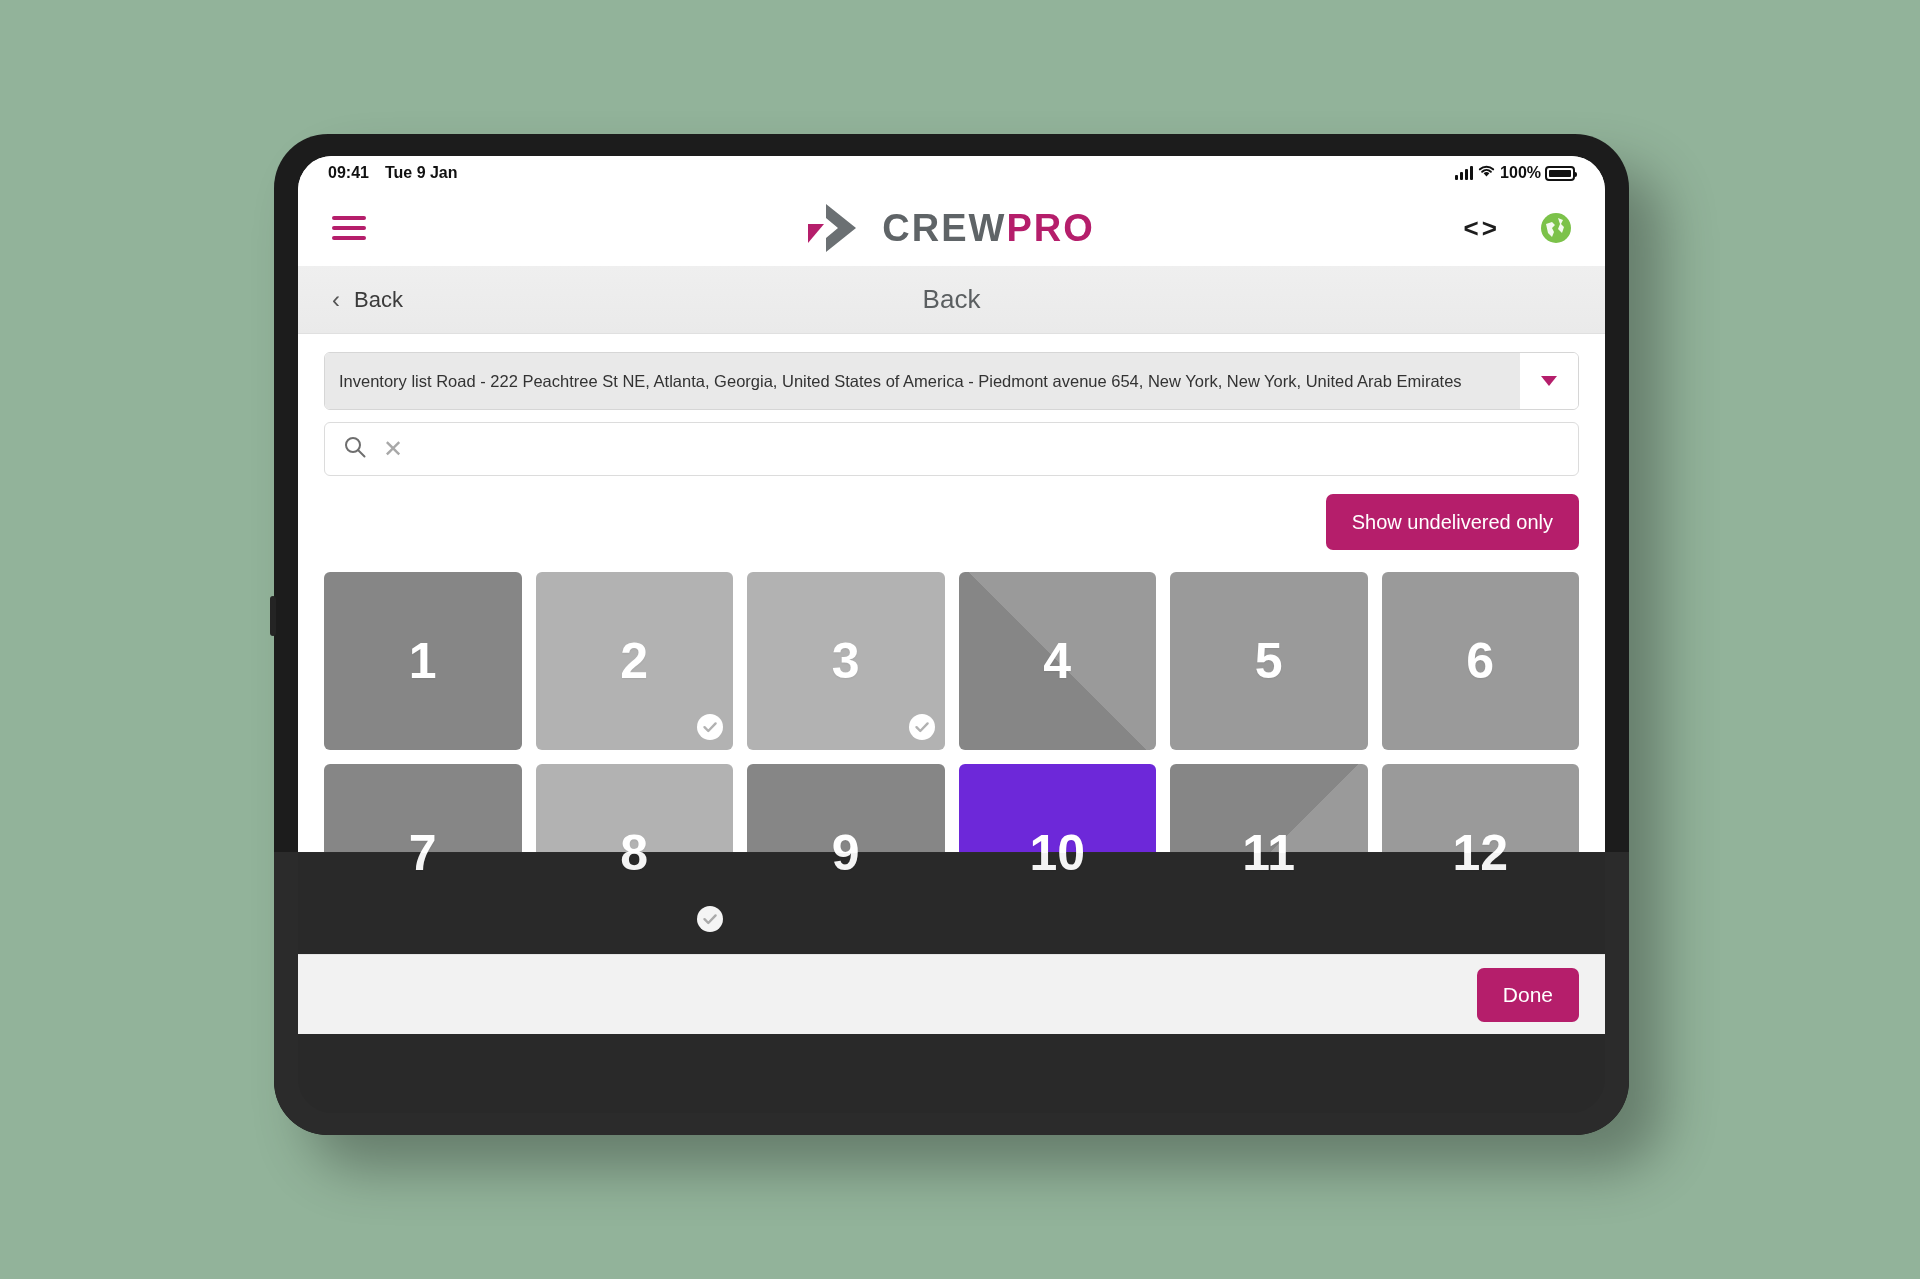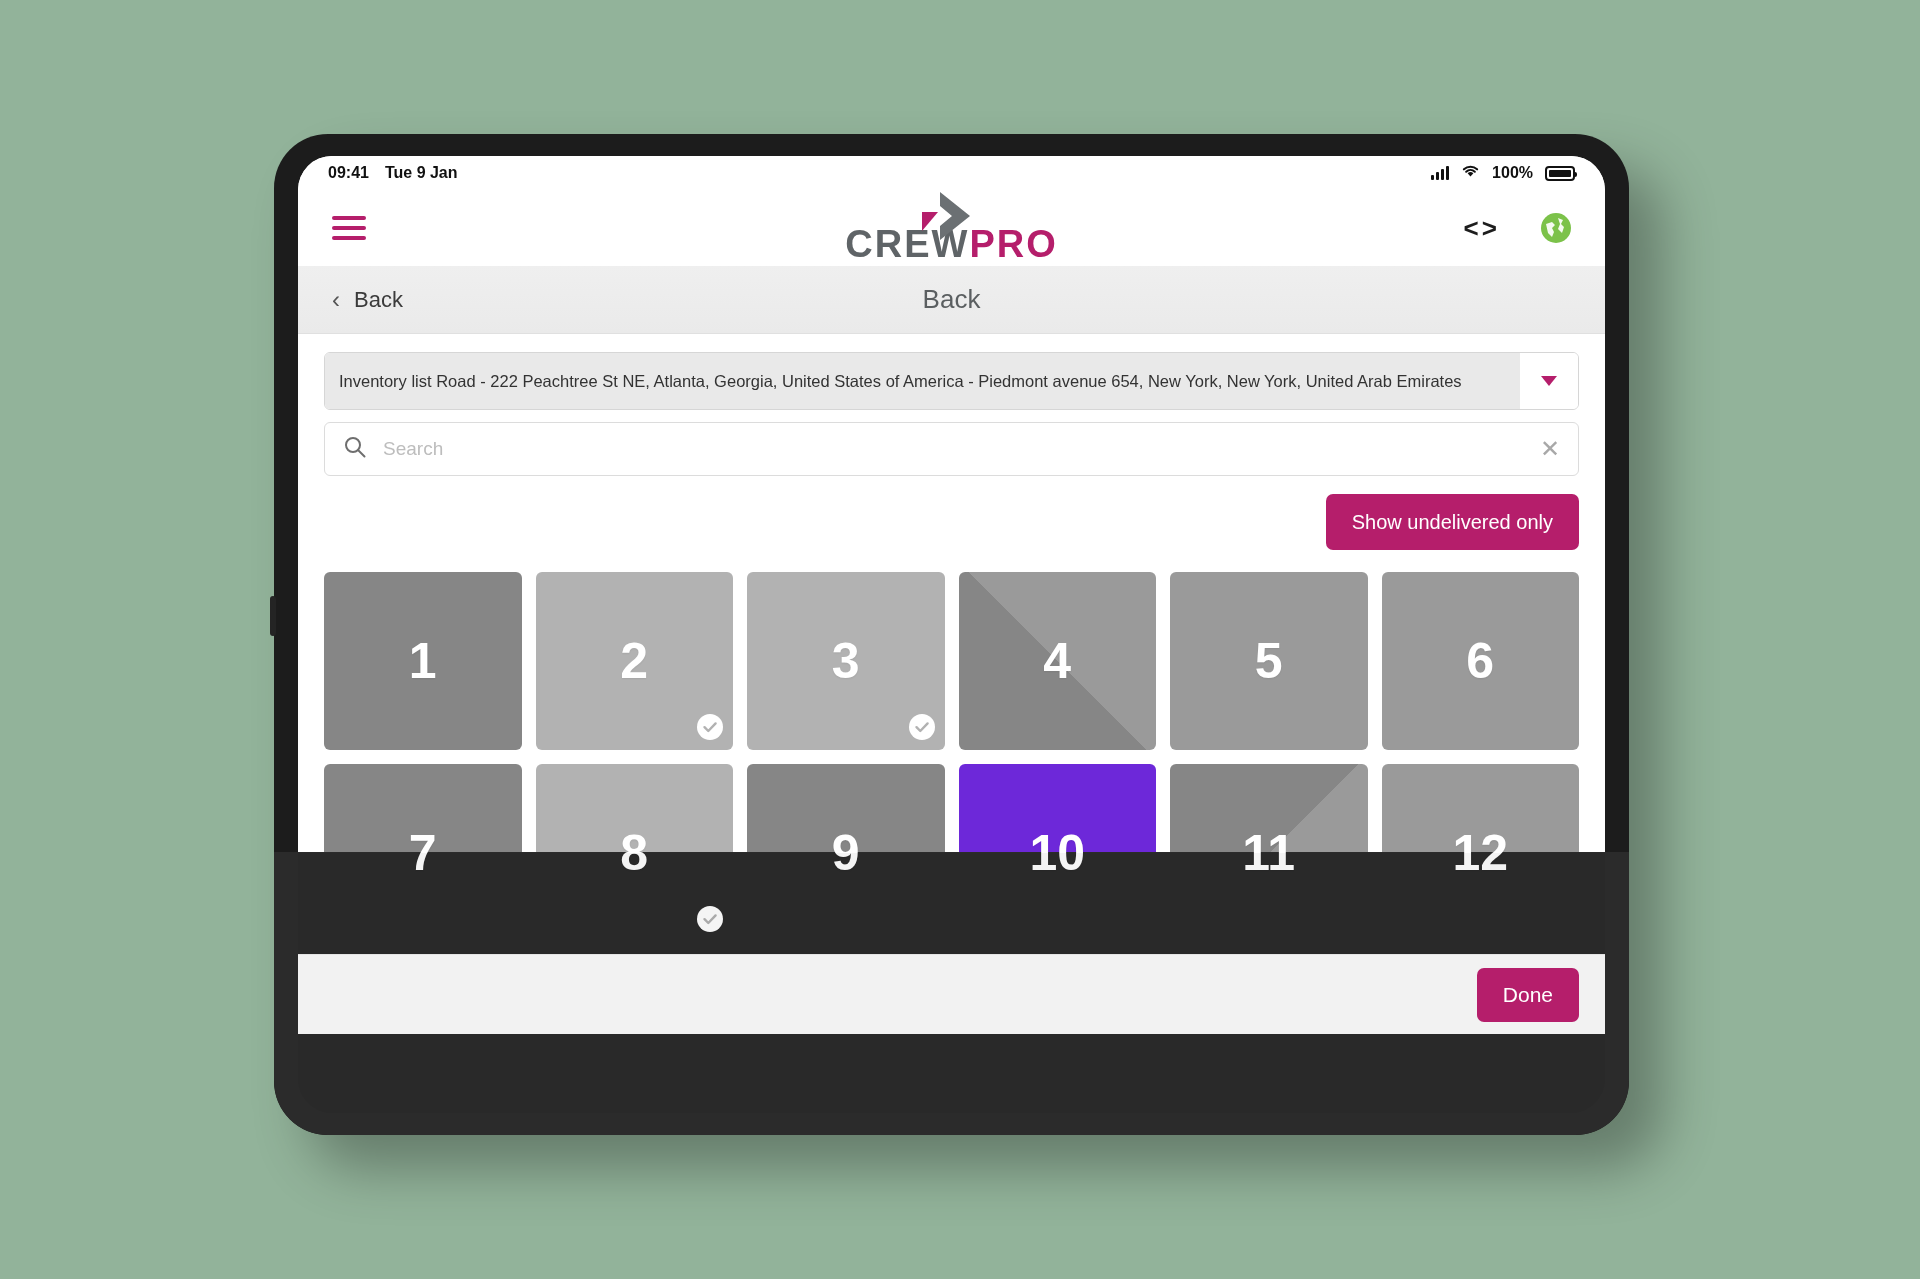--- a/index.html
+++ b/index.html
@@ -76,21 +76,21 @@
     padding: 0 30px 0 30px;
     display: flex;
     align-items: center;
     justify-content: space-between;
     font-size: 16px;
     font-weight: bold;
     color: #111;
     background: #fff;
   }
   #status-left { display: flex; align-items: center; gap: 16px; }
-  #status-right { display: flex; align-items: center; gap: 12px; }
+  #status-right { display: flex; align-items: center; gap: 4px; }
 
   .signal-bars { display: flex; align-items: flex-end; gap: 2px; height: 14px; }
   .signal-bars i { width: 3px; background: #111; border-radius: 1px; display: block; }
   .signal-bars i:nth-child(1) { height: 5px; }
   .signal-bars i:nth-child(2) { height: 8px; }
   .signal-bars i:nth-child(3) { height: 11px; }
   .signal-bars i:nth-child(4) { height: 14px; }
 
   .battery {
     width: 30px; height: 15px;
@@ -115,21 +115,21 @@
   #hamburger { width: 34px; cursor: pointer; }
   #hamburger i {
     display: block; height: 4px; background: #b51e6b;
     border-radius: 2px; margin: 6px 0;
   }
 
   #logo {
     position: absolute;
     left: 0; right: 0; top: 0; bottom: 0;
     display: flex; align-items: center; justify-content: center;
-    gap: 14px; pointer-events: none; flex-direction: column;
+    gap: 14px; pointer-events: none;
   }
   #logo-mark { position: relative; width: 60px; height: 52px; }
   #logo-tri {
     position: absolute; left: 0; top: 22px;
     width: 0; height: 0;
     border-left: 16px solid #b51e6b;
     border-bottom: 19px solid transparent;
     border-top: 0 solid transparent;
   }
   #logo-chevron { position: absolute; left: 14px; top: 0; }
@@ -364,21 +364,20 @@
         </div>
       </div>
 
       <div id="search-row">
         <span>
           <svg width="24" height="24" viewBox="0 0 24 24">
             <circle cx="10" cy="10" r="7" stroke="#6e6e6e" stroke-width="2" fill="none"></circle>
             <line x1="15" y1="15" x2="21.5" y2="21.5" stroke="#6e6e6e" stroke-width="2" stroke-linecap="round"></line>
           </svg>
         </span>
-        <input id="search-input" type="text" placeholder="Search" style="">
         <span id="clear-icon">✕</span>
       </div>
 
       <div id="filter-row">
         <button id="undelivered-button">Show undelivered only</button>
       </div>
 
       <div id="tile-grid">
           <div class="tile" style="background: rgb(134, 134, 134);">
             <span class="tile-num">1</span>

